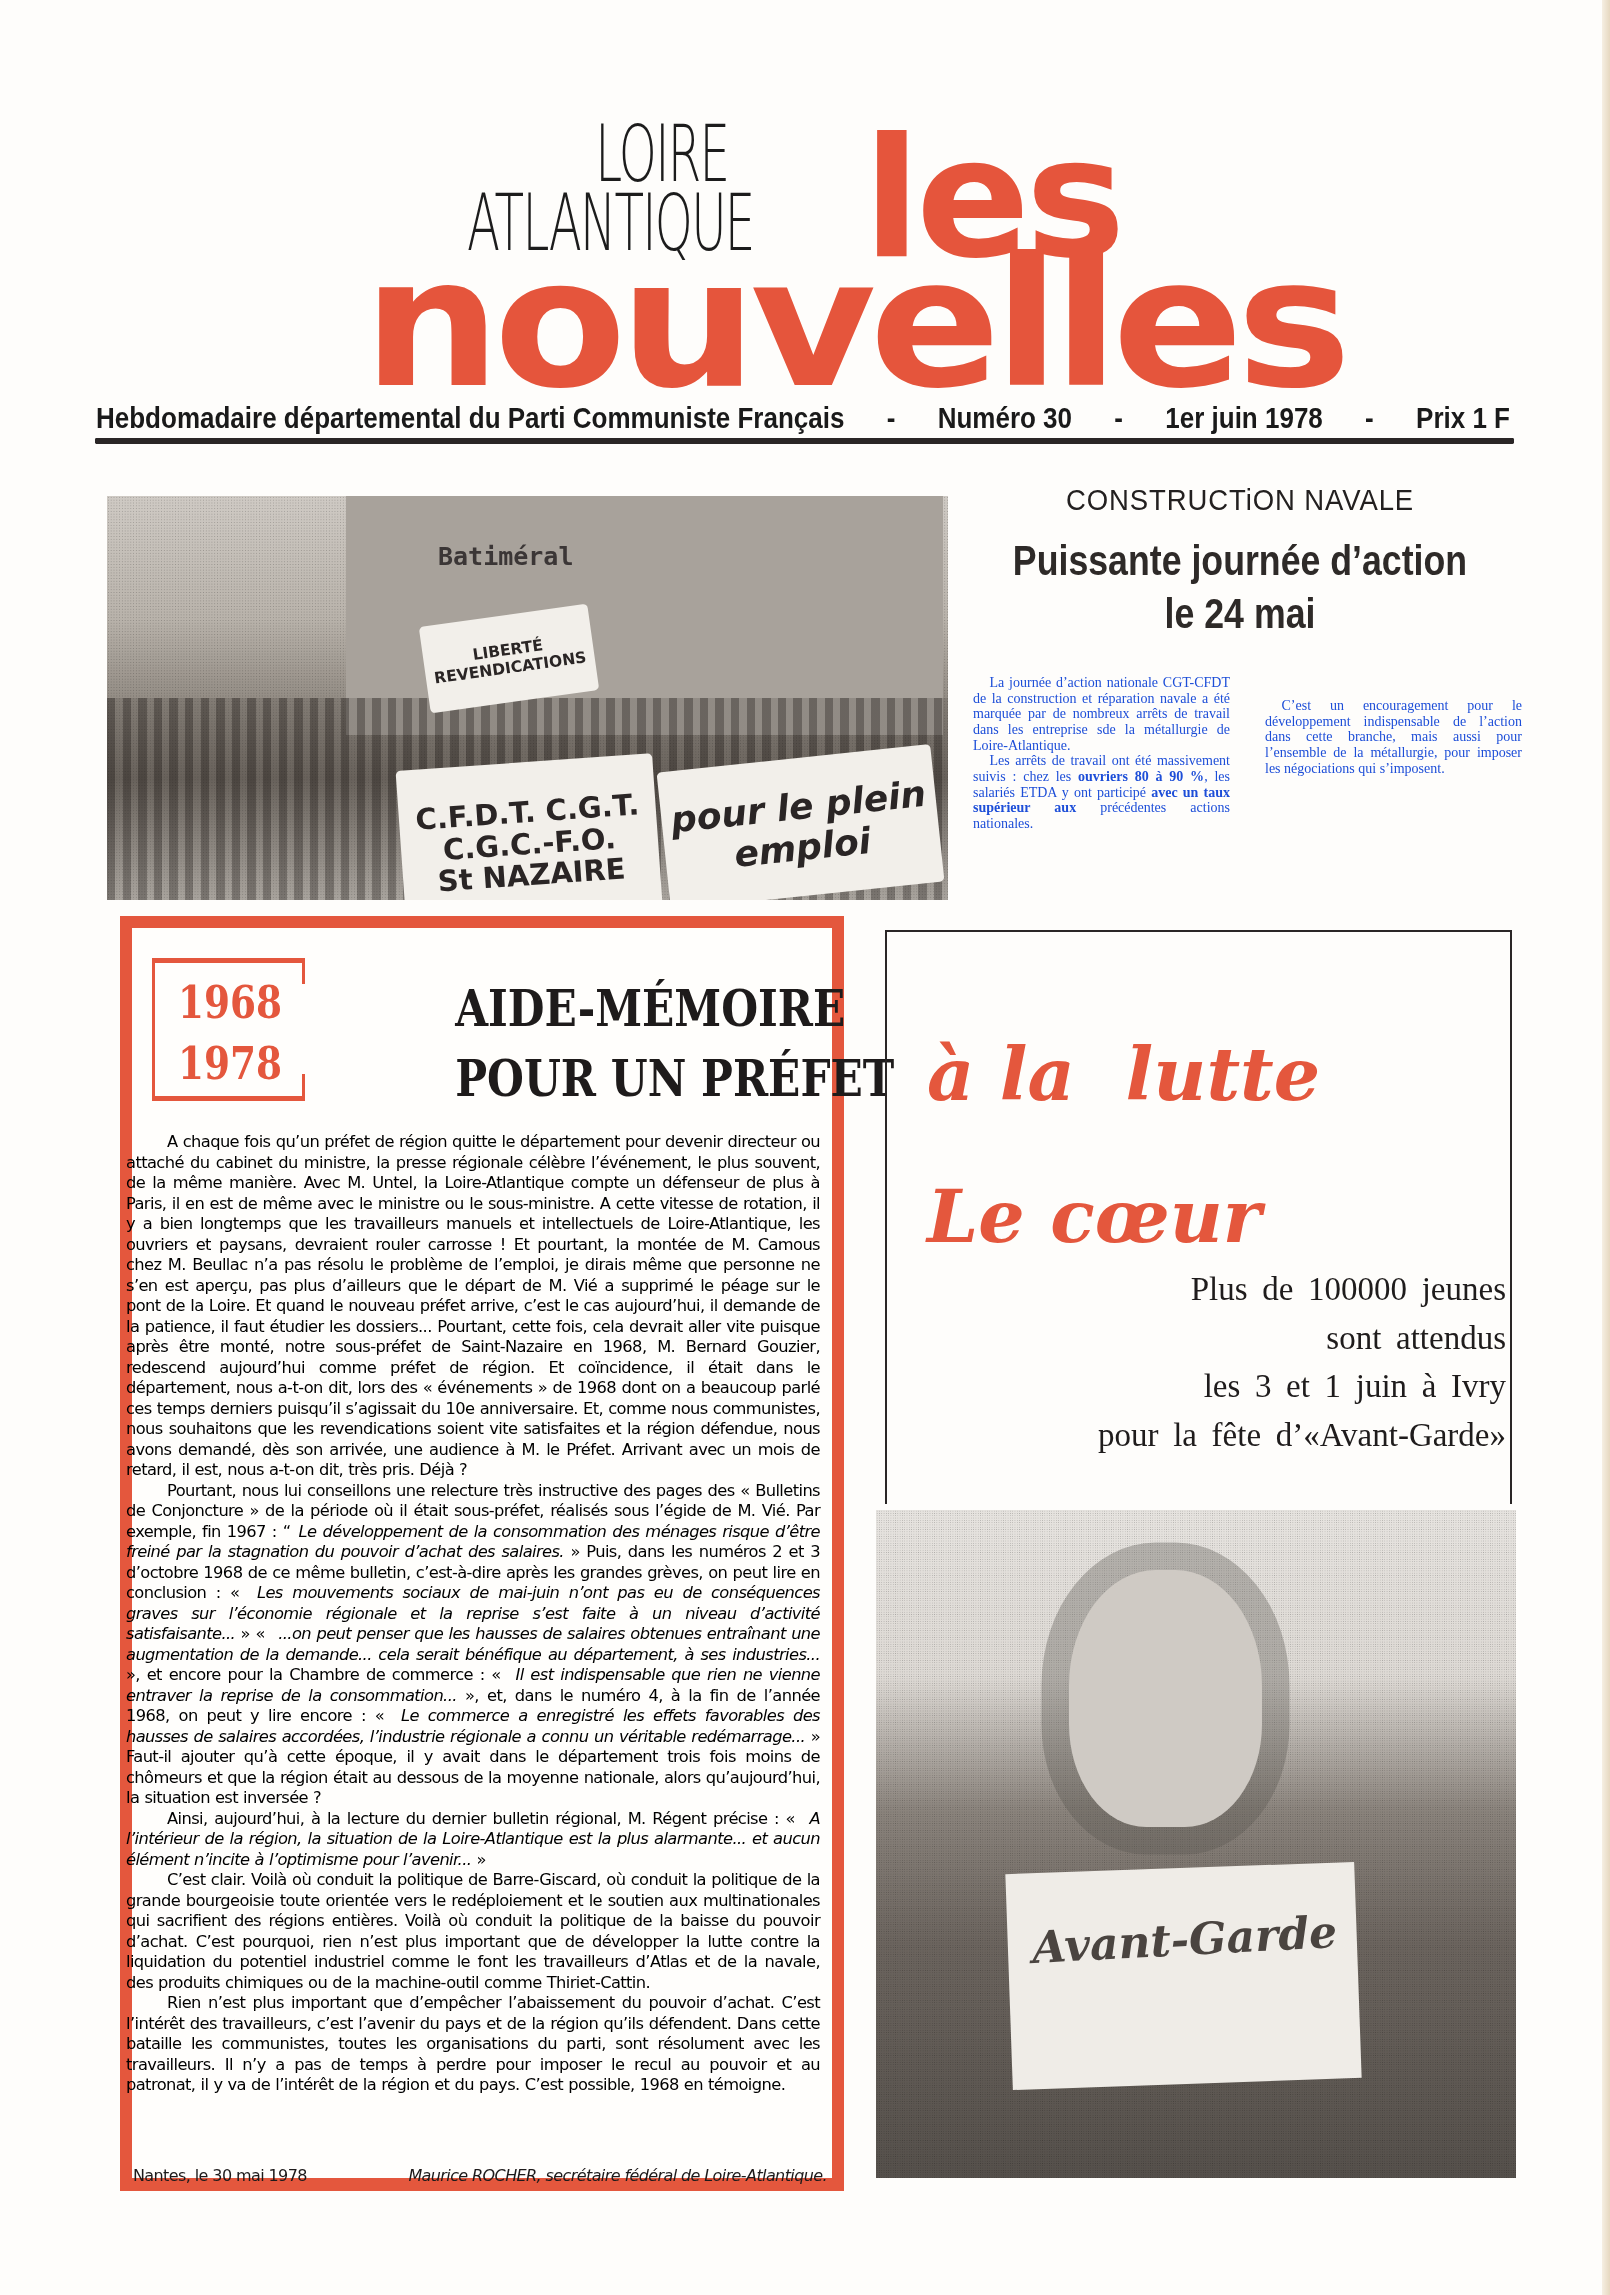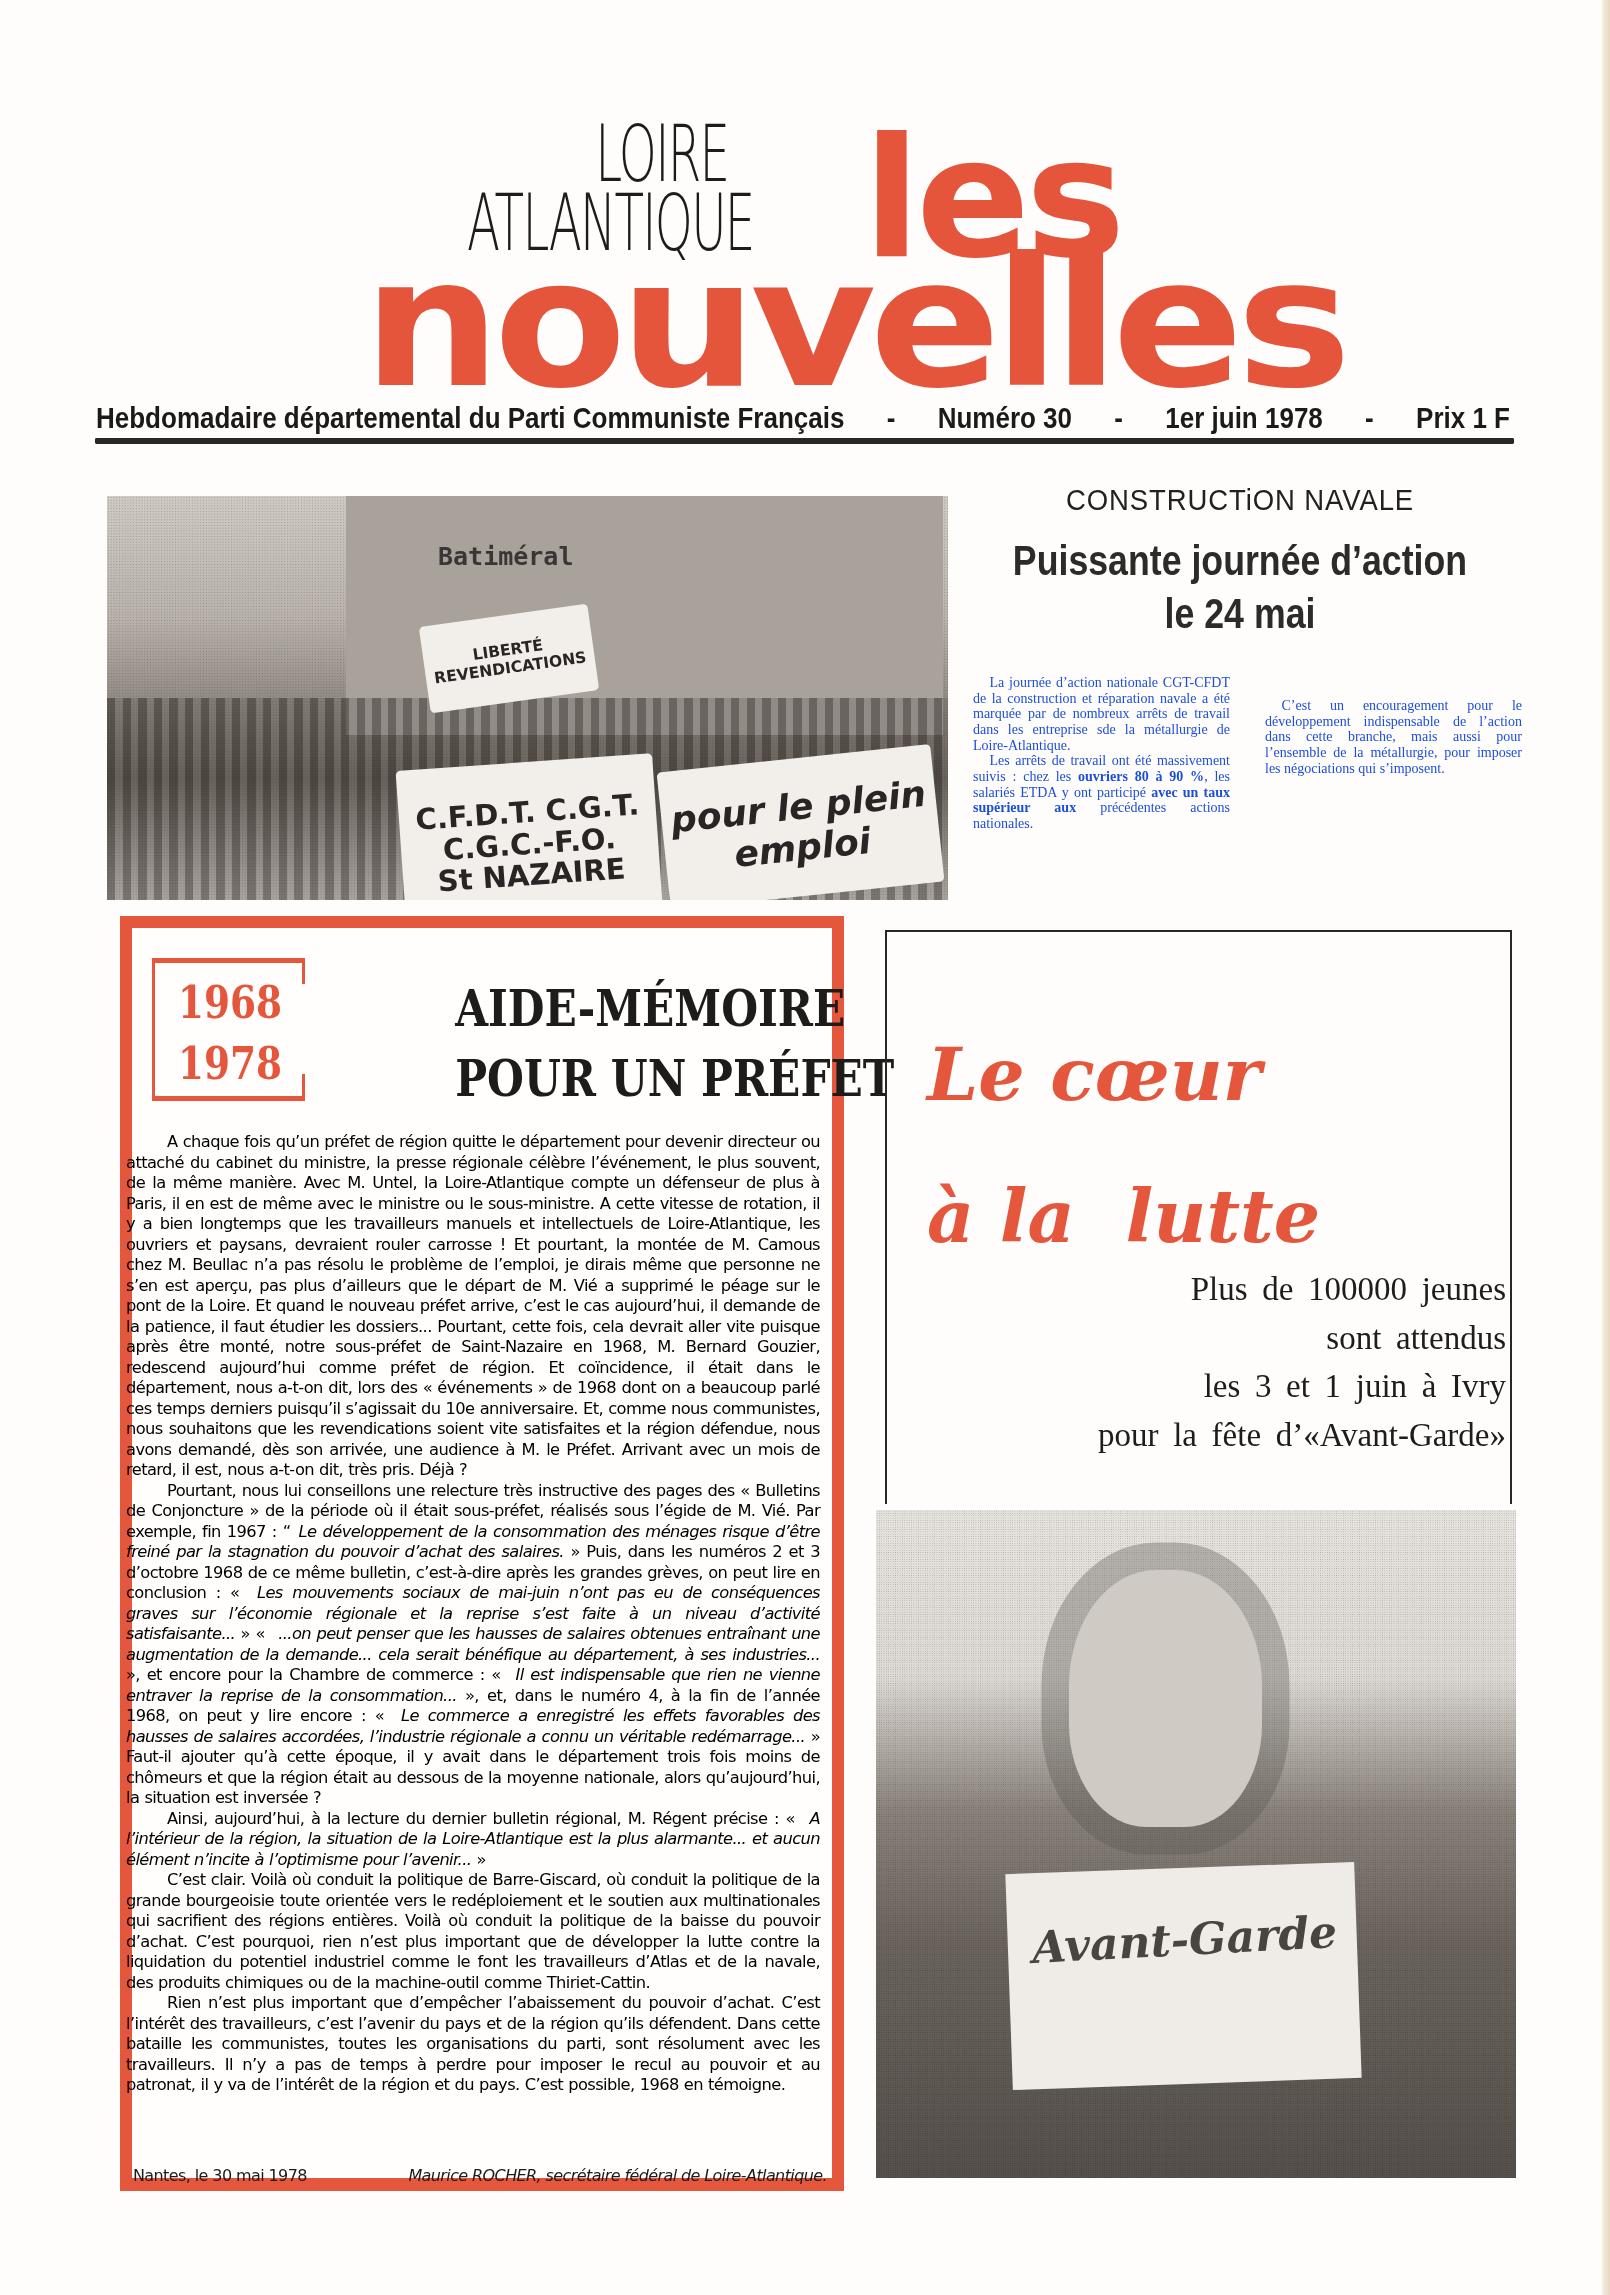--- a/index.html
+++ b/index.html
@@ -228,22 +228,22 @@
   <p>C’est clair. Voilà où conduit la politique de Barre-Giscard, où conduit la politique de la grande bourgeoisie toute orientée vers le redéploiement et le soutien aux multinationales qui sacrifient des régions entières. Voilà où conduit la politique de la baisse du pouvoir d’achat. C’est pourquoi, rien n’est plus important que de développer la lutte contre la liquidation du potentiel industriel comme le font les travailleurs d’Atlas et de la navale, des produits chimiques ou de la machine-outil comme Thiriet-Cattin.</p>
   <p>Rien n’est plus important que d’empêcher l’abaissement du pouvoir d’achat. C’est l’intérêt des travailleurs, c’est l’avenir du pays et de la région qu’ils défendent. Dans cette bataille les communistes, toutes les organisations du parti, sont résolument avec les travailleurs. Il n’y a pas de temps à perdre pour imposer le recul au pouvoir et au patronat, il y va de l’intérêt de la région et du pays. C’est possible, 1968 en témoigne.</p>
 </div>
 <div class="abs signature">
   <span>Nantes, le 30 mai 1978</span>
   <em>Maurice ROCHER, secrétaire fédéral de Loire-Atlantique.</em>
 </div>
 
 <div class="abs coeur-box"></div>
 <div class="abs coeur-title">
+  <div style="white-space:pre">à la  lutte</div>
   <div>Le cœur</div>
-  <div style="white-space:pre">à la  lutte</div>
 </div>
 <div class="abs coeur-sub">
   <div>Plus de 100000 jeunes</div>
   <div>sont attendus</div>
   <div>les 3 et 1 juin à Ivry</div>
   <div>pour la fête d’«Avant-Garde»</div>
 </div>
 
 <div class="abs photo2">
   <div class="face"></div>

